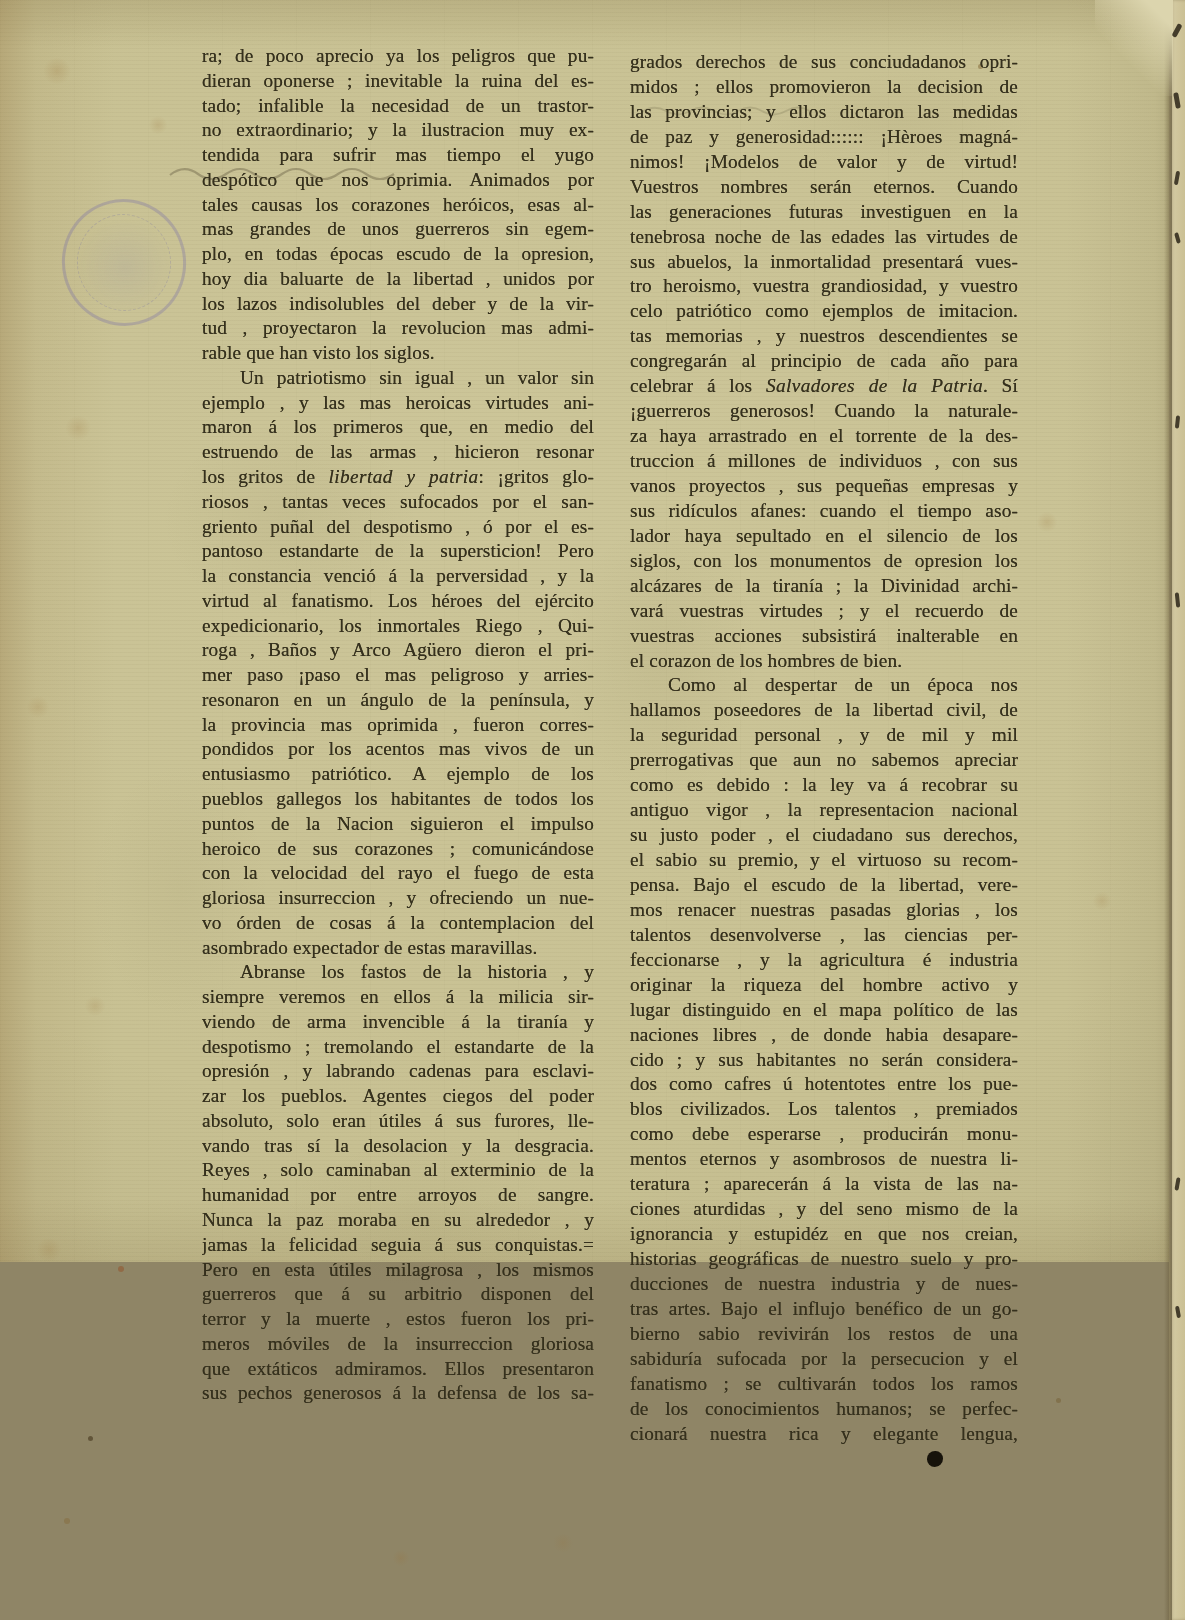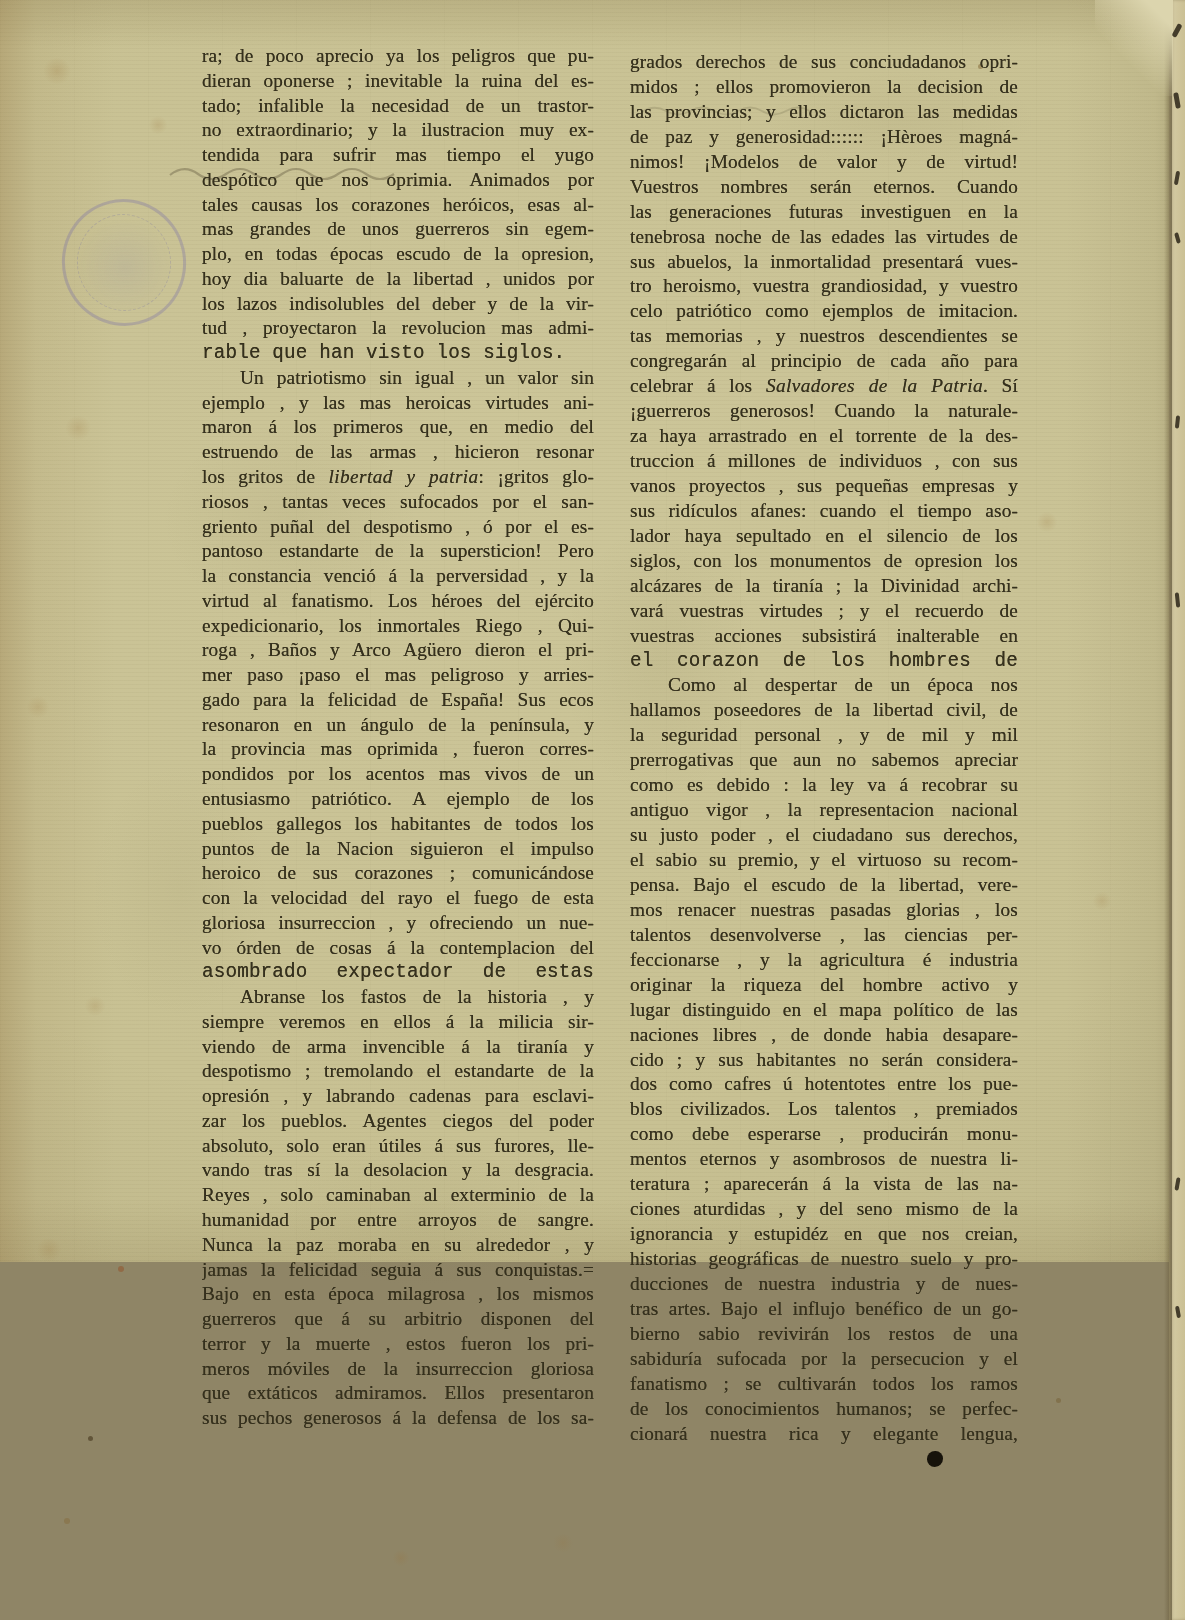--- a/index.html
+++ b/index.html
@@ -25,21 +25,21 @@
   #col-right { left:630px; top:50px;  width:388px; }
 
   .line {
     height:24.78px; line-height:24.78px; font-size:19.3px;
     text-align:justify; text-align-last:justify;
     letter-spacing:0.15px; overflow:hidden;
     text-shadow:0 0 0.6px rgba(53,48,29,0.85);
   }
   #col-right .line { height:24.95px; line-height:24.95px; }
   .line.indent { padding-left:38px; }
-  .line.pend { text-align-last:left;font-family:Liberation Mono, monospace; }
+  .line.pend { text-align-last:left; }
   .line em { font-style:italic; letter-spacing:0.4px; }
 
   
   .stain { position:absolute; border-radius:50%; pointer-events:none; }
   .blotch { position:absolute; border-radius:50%; pointer-events:none; }
 
   .stamp {
     position:absolute; left:62px; top:199px; width:124px; height:127px;
     border:3px solid rgba(111,104,168,0.30); border-radius:50%;
     transform:rotate(-14deg);
@@ -135,21 +135,20 @@
       <div class="line"><span>estruendo de las armas , hicieron resonar</span></div>
       <div class="line"><span>los gritos de </span><em>libertad y patria</em><span>: ¡gritos glo-</span></div>
       <div class="line"><span>riosos , tantas veces sufocados por el san-</span></div>
       <div class="line"><span>griento puñal del despotismo , ó por el es-</span></div>
       <div class="line"><span>pantoso estandarte de la supersticion! Pero</span></div>
       <div class="line"><span>la constancia venció á la perversidad , y la</span></div>
       <div class="line"><span>virtud al fanatismo. Los héroes del ejército</span></div>
       <div class="line"><span>expedicionario, los inmortales Riego , Qui-</span></div>
       <div class="line"><span>roga , Baños y Arco Agüero dieron el pri-</span></div>
       <div class="line"><span>mer paso ¡paso el mas peligroso y arries-</span></div>
-      <div class="line"><span>gado para la felicidad de España! Sus ecos</span></div>
       <div class="line"><span>resonaron en un ángulo de la península, y</span></div>
       <div class="line"><span>la provincia mas oprimida , fueron corres-</span></div>
       <div class="line"><span>pondidos por los acentos mas vivos de un</span></div>
       <div class="line"><span>entusiasmo patriótico. A ejemplo de los</span></div>
       <div class="line"><span>pueblos gallegos los habitantes de todos los</span></div>
       <div class="line"><span>puntos de la Nacion siguieron el impulso</span></div>
       <div class="line"><span>heroico de sus corazones ; comunicándose</span></div>
       <div class="line"><span>con la velocidad del rayo el fuego de esta</span></div>
       <div class="line"><span>gloriosa insurreccion , y ofreciendo un nue-</span></div>
       <div class="line"><span>vo órden de cosas á la contemplacion del</span></div>
@@ -159,21 +158,21 @@
       <div class="line"><span>viendo de arma invencible á la tiranía y</span></div>
       <div class="line"><span>despotismo ; tremolando el estandarte de la</span></div>
       <div class="line"><span>opresión , y labrando cadenas para esclavi-</span></div>
       <div class="line"><span>zar los pueblos. Agentes ciegos del poder</span></div>
       <div class="line"><span>absoluto, solo eran útiles á sus furores, lle-</span></div>
       <div class="line"><span>vando tras sí la desolacion y la desgracia.</span></div>
       <div class="line"><span>Reyes , solo caminaban al exterminio de la</span></div>
       <div class="line"><span>humanidad por entre arroyos de sangre.</span></div>
       <div class="line"><span>Nunca la paz moraba en su alrededor , y</span></div>
       <div class="line"><span>jamas la felicidad seguia á sus conquistas.=</span></div>
-      <div class="line"><span>Bajo en esta época milagrosa , los mismos</span></div>
+      <div class="line"><span>Pero en esta útiles milagrosa , los mismos</span></div>
       <div class="line"><span>guerreros que á su arbitrio disponen del</span></div>
       <div class="line"><span>terror y la muerte , estos fueron los pri-</span></div>
       <div class="line"><span>meros móviles de la insurreccion gloriosa</span></div>
       <div class="line"><span>que extáticos admiramos. Ellos presentaron</span></div>
       <div class="line"><span>sus pechos generosos á la defensa de los sa-</span></div>
     </div>
   <div class="col" id="col-right">
       <div class="line"><span>grados derechos de sus conciudadanos opri-</span></div>
       <div class="line"><span>midos ; ellos promovieron la decision de</span></div>
       <div class="line"><span>las provincias; y ellos dictaron las medidas</span></div>

